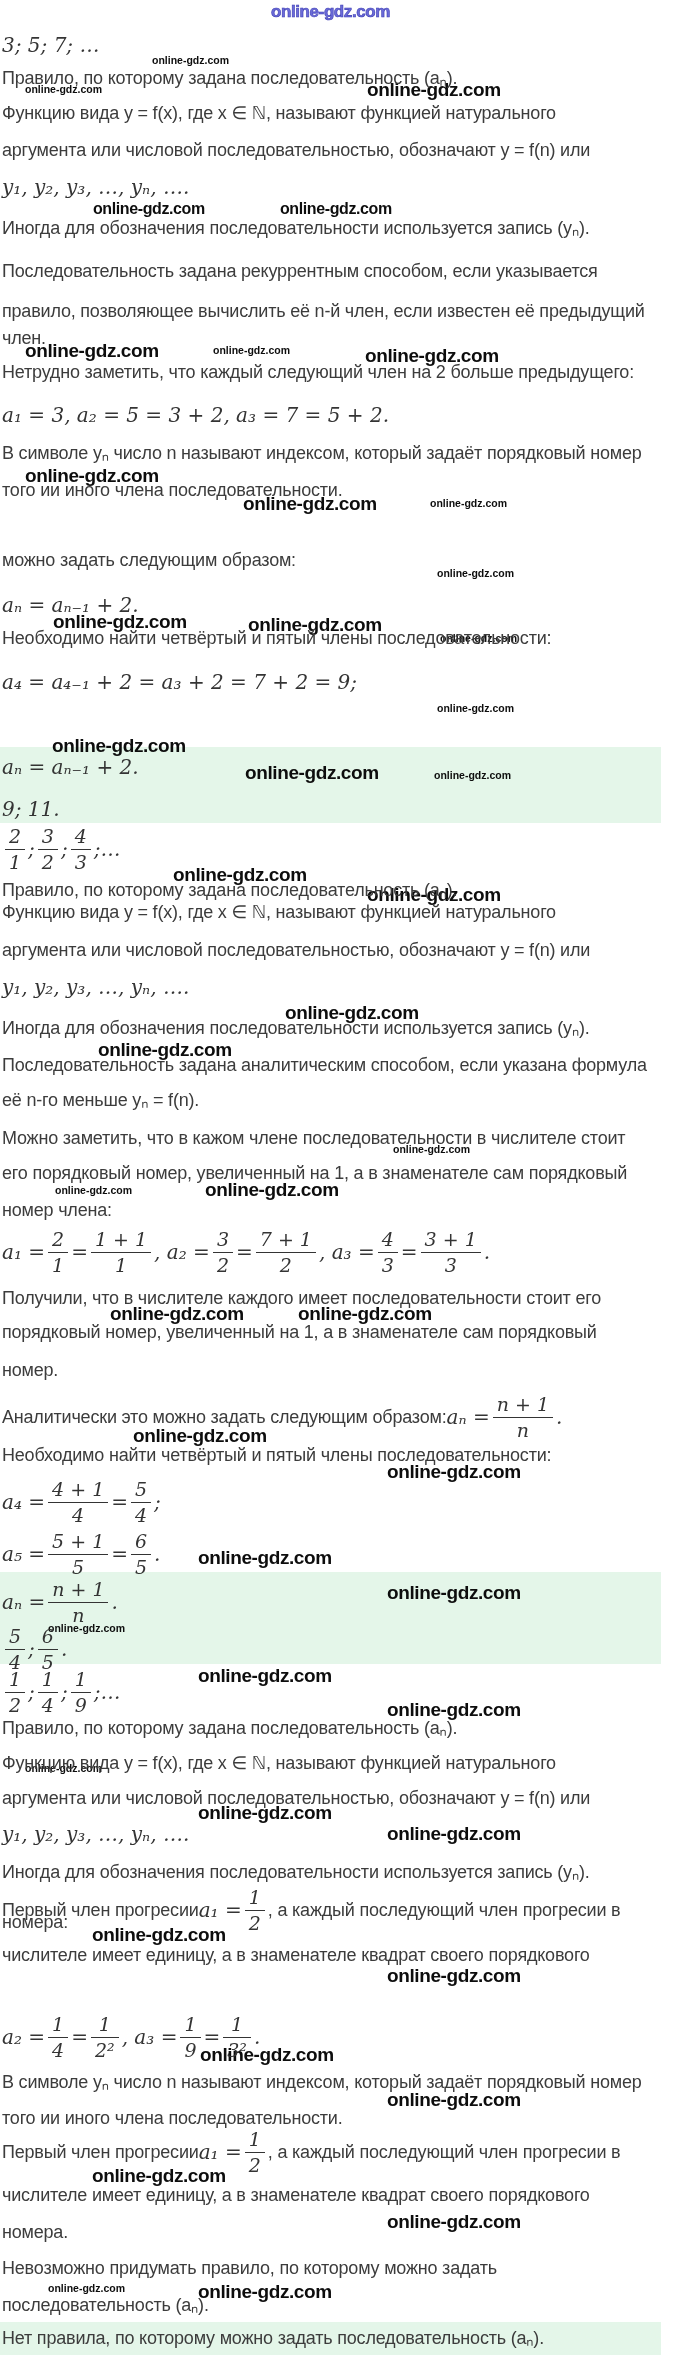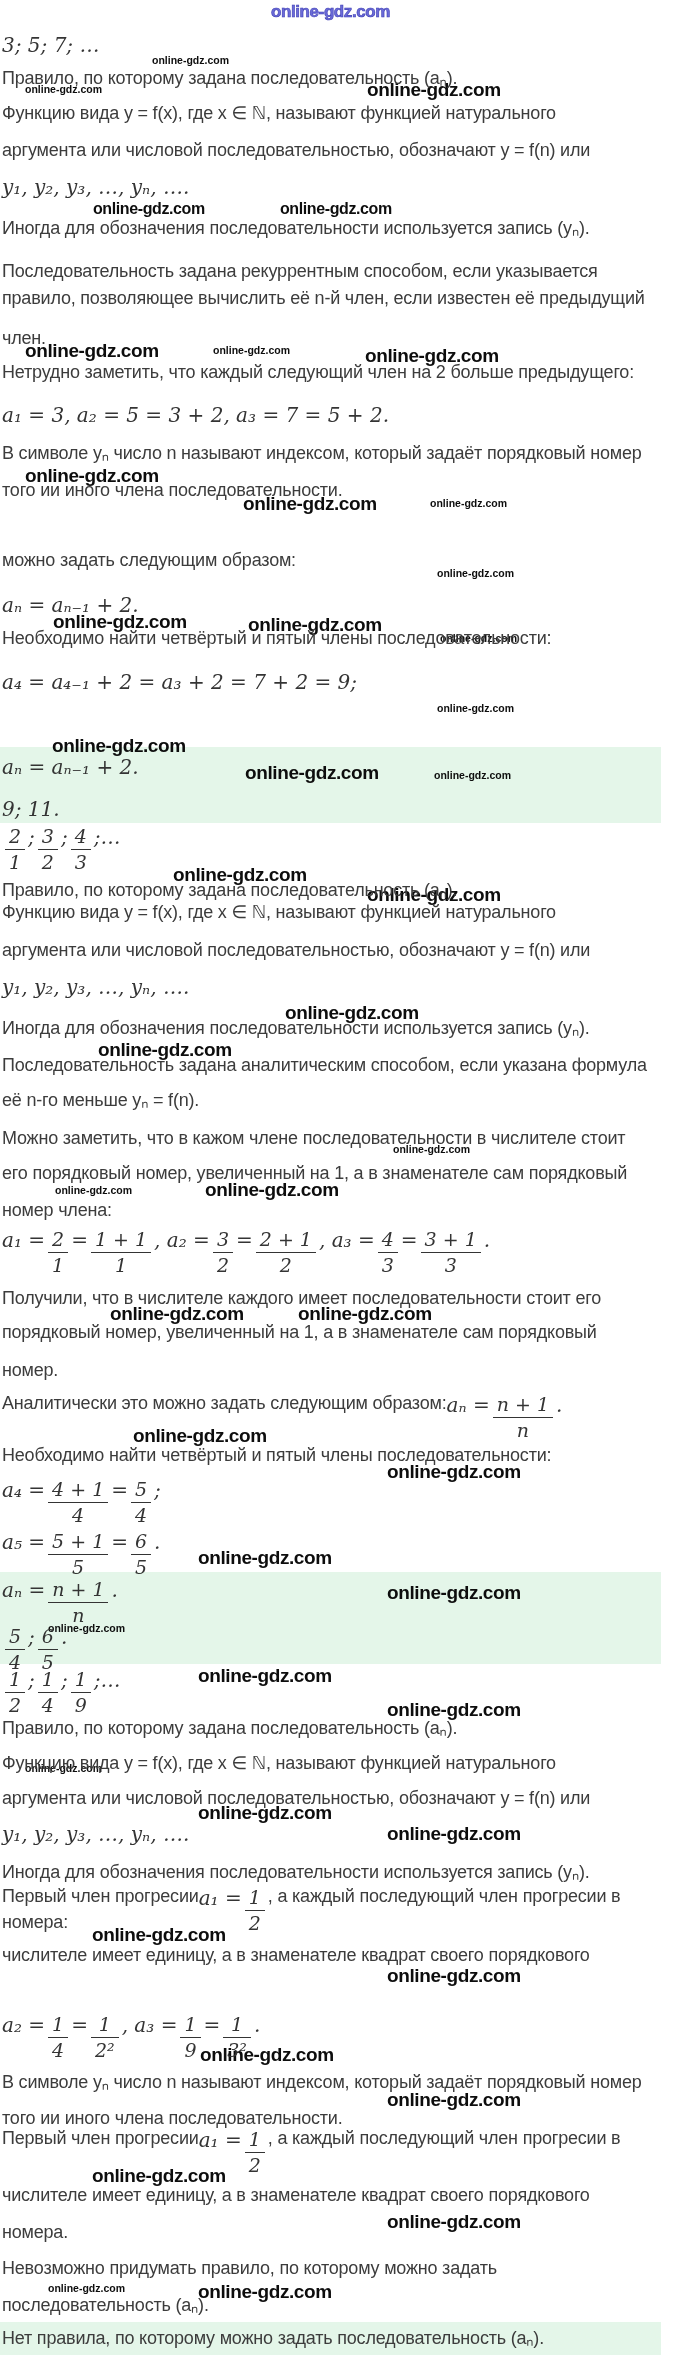--- a/index.html
+++ b/index.html
@@ -1,19 +1,19 @@
 <!DOCTYPE html>
 <html><head>
 <meta charset="utf-8">
 <style>
   html,body{margin:0;padding:0;background:#fff;}
   .page{position:relative;width:661px;height:2355px;background:#ffffff;overflow:hidden;
         font-family:"Liberation Sans",sans-serif;}
   .hl{position:absolute;left:0;width:680px;background:#e4f6e9;}
-  .line{position:absolute;left:2px;display:flex;align-items:flex-start;white-space:nowrap;
+  .line{position:absolute;left:2px;display:flex;align-items:center;white-space:nowrap;
         color:#3c3c3c;line-height:1.2;}
   .line .ptx{font-size:18px;letter-spacing:-0.2px;color:#3c3c3c;}
   .line .mtx{font-family:"DejaVu Serif","DejaVu Sans",serif;font-style:italic;
              font-size:20px;color:#343434;letter-spacing:0;}
   .frac{display:inline-block;text-align:center;vertical-align:middle;margin:0 3px;
         font-family:"DejaVu Serif","DejaVu Sans",serif;font-style:italic;font-size:19px;color:#343434;}
   .frac .num{display:block;padding:0 4px 1px;border-bottom:1.4px solid #343434;}
   .frac .den{display:block;padding:1px 4px 0;}
   .wm{position:absolute;font-weight:700;color:#0d0d0d;letter-spacing:-0.4px;white-space:nowrap;
       font-family:"Liberation Sans",sans-serif;line-height:1;}
@@ -93,21 +93,21 @@
     </div>
   <div class="line" style="top:175px">
       <span class="mtx">y₁,  y₂,  y₃,  …,  yₙ, ….</span>
     </div>
   <div class="line" style="top:218px">
       <span class="ptx">Иногда для обозначения последовательности используется запись (yₙ).</span>
     </div>
   <div class="line" style="top:261px">
       <span class="ptx">Последовательность задана рекуррентным способом, если указывается</span>
     </div>
-  <div class="line" style="top:288px">
+  <div class="line" style="top:301px">
       <span class="ptx">правило, позволяющее вычислить её n-й член, если известен её предыдущий</span>
     </div>
   <div class="line" style="top:328px">
       <span class="ptx">член.</span>
     </div>
   <div class="line" style="top:362px">
       <span class="ptx">Нетрудно заметить, что каждый следующий член на 2 больше предыдущего:</span>
     </div>
   <div class="line" style="top:403px">
       <span class="mtx">a₁ = 3, a₂ = 5 = 3 + 2, a₃ = 7 = 5 + 2.</span>
@@ -194,21 +194,21 @@
         <span class="num">1 + 1</span>
         <span class="den">1</span>
       </span>
       <span class="mtx">, a₂ = </span>
       <span class="frac">
         <span class="num">3</span>
         <span class="den">2</span>
       </span>
       <span class="mtx"> = </span>
       <span class="frac">
-        <span class="num">2 + 1</span>
+        <span class="num">7 + 1</span>
         <span class="den">2</span>
       </span>
       <span class="mtx">, a₃ = </span>
       <span class="frac">
         <span class="num">4</span>
         <span class="den">3</span>
       </span>
       <span class="mtx"> = </span>
       <span class="frac">
         <span class="num">3 + 1</span>

